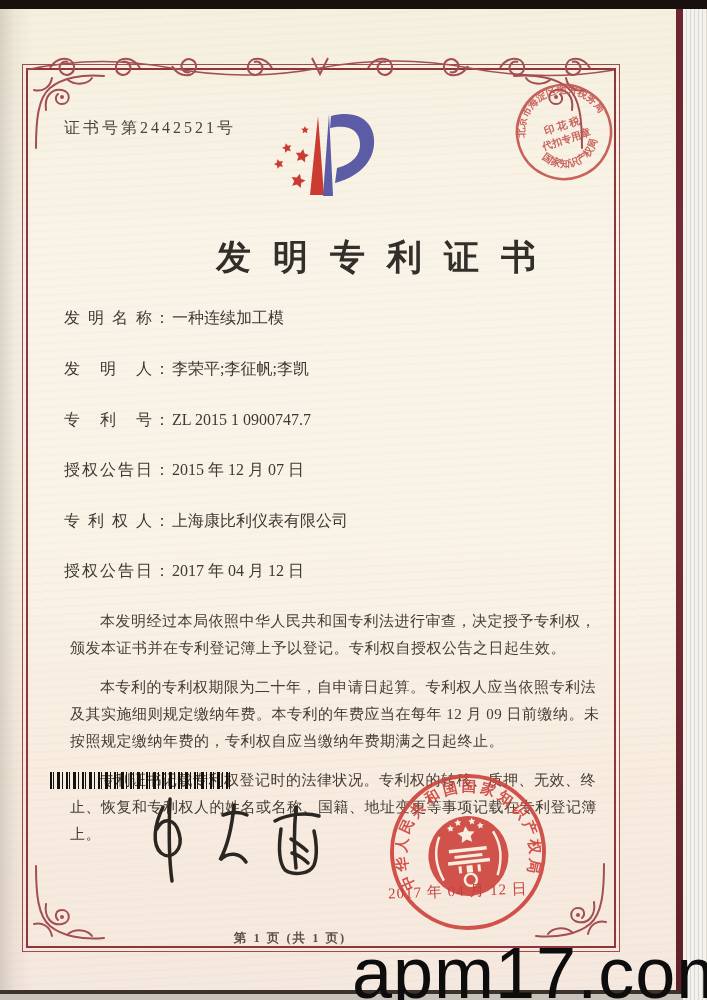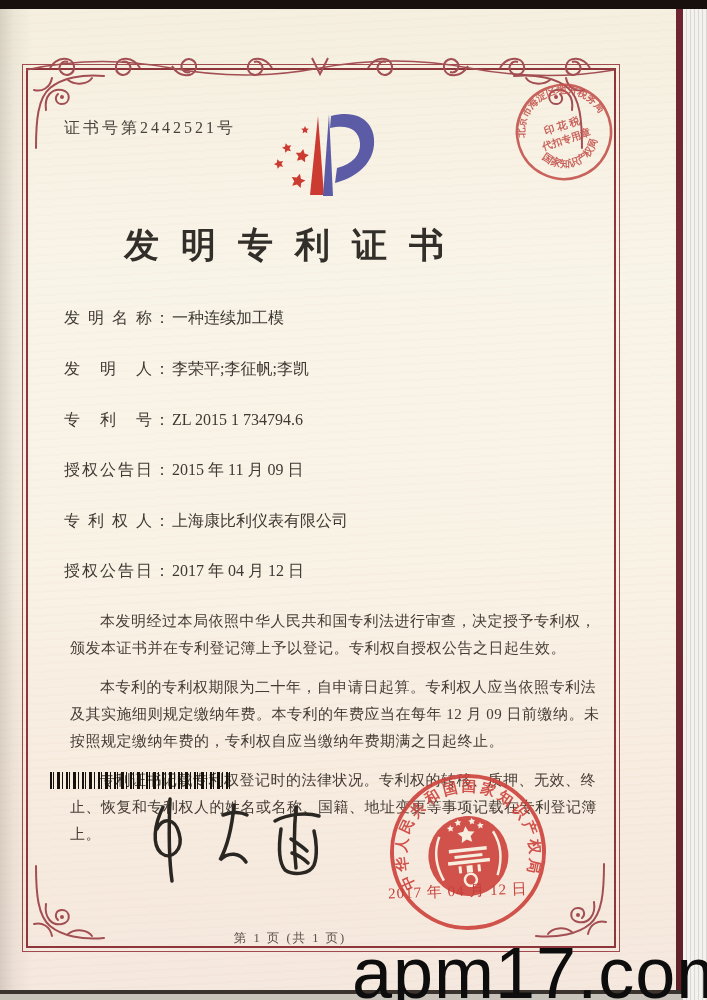--- a/index.html
+++ b/index.html
@@ -25,39 +25,39 @@
       border:1.5px solid #a04a50;}
   .frame-inner{position:absolute;inset:3px;border:2.5px solid #8f363c;}
   .flourish-top{position:absolute;left:22px;top:46px;z-index:2;}
   .corner{position:absolute;z-index:2;}
   .c-tl{left:28px;top:70px;}  .c-tr{left:510px;top:70px;}
   .c-bl{left:28px;top:864px;} .c-br{left:532px;top:862px;}
   
   .cert-no{position:absolute;left:64px;top:118px;z-index:3;font-size:16px;letter-spacing:3px;color:#4a423c;}
   .logo{position:absolute;left:262px;top:98px;z-index:3;}
   .tax-stamp{position:absolute;left:504px;top:72px;z-index:4;transform:rotate(-18deg);opacity:.9;}
-  .title{position:absolute;left:22px;top:222px;width:524px;margin:0;z-index:3;text-align:center;
+  .title{position:absolute;left:22px;top:222px;width:524px;margin:12px;z-index:3;text-align:right;
       font-size:35px;font-weight:700;color:#322e29;letter-spacing:22px;text-indent:22px;}
   .fields{position:absolute;left:64px;top:0;z-index:3;}
   .field-row{position:absolute;left:0;white-space:nowrap;font-size:16px;color:#3e3933;}
   .field-row .lbl{letter-spacing:2px;}
   .f0{top:308px}.f1{top:359px}.f2{top:410px}.f3{top:460px}.f4{top:511px}.f5{top:561px}
   .paras{position:absolute;left:58px;top:596px;width:565px;z-index:3;color:#463c35;}
   .paras p{margin:12px;font-size:15px;line-height:27px;text-indent:2em;letter-spacing:.5px;}
   .barcode{position:absolute;left:50px;top:772px;width:182px;height:17px;z-index:3;
       background:repeating-linear-gradient(90deg,#15110e 0 2px,transparent 2px 3px,#15110e 3px 4px,
       transparent 4px 7px,#15110e 7px 10px,transparent 10px 12px,#15110e 12px 13px,transparent 13px 16px);}
   .signer{position:absolute;left:62px;top:822px;z-index:3;
       font-family:"Liberation Sans","DejaVu Sans",sans-serif;font-size:17px;line-height:28px;color:#2e2a26;}
   .signature{position:absolute;left:135px;top:793px;z-index:4;}
   .office-seal{position:absolute;left:378px;top:762px;z-index:4;transform:rotate(-6deg);opacity:.92;}
   .seal-date{position:absolute;left:388px;top:882px;z-index:4;font-size:15px;letter-spacing:1px;
       color:#c6413b;transform:rotate(-2deg);}
   .footer-page{position:absolute;left:22px;top:930px;width:536px;z-index:3;text-align:center;
-      font-size:12.5px;letter-spacing:2px;color:#5a4f47;}
+      font-size:12.5px;letter-spacing:2px;color:#5a4f47;font-weight:bold;}
   .watermark{position:absolute;left:352px;top:932px;z-index:10;
       font-family:"Liberation Sans","DejaVu Sans",sans-serif;font-size:72px;font-weight:400;
       color:#0d0d0d;letter-spacing:1px;}
   svg text{font-family:"Liberation Serif","DejaVu Serif",serif;}
 </style>
 </head>
 <body>
 
 <svg width="0" height="0" style="position:absolute" aria-hidden="true">
   <defs>
@@ -143,24 +143,24 @@
     <h1 class="title">发明专利证书</h1>
 
     <div class="fields">
       <div class="field-row f0">
         <span class="lbl">发 明 名 称：</span><span class="val">一种连续加工模</span>
       </div>
       <div class="field-row f1">
         <span class="lbl">发　明　人：</span><span class="val">李荣平;李征帆;李凯</span>
       </div>
       <div class="field-row f2">
-        <span class="lbl">专　利　号：</span><span class="val">ZL 2015 1 734794.6</span>
+        <span class="lbl">专　利　号：</span><span class="val">ZL 2015 1 0900747.7</span>
       </div>
       <div class="field-row f3">
-        <span class="lbl">授权公告日：</span><span class="val">2015 年 11 月 09 日</span>
+        <span class="lbl">授权公告日：</span><span class="val">2015 年 12 月 07 日</span>
       </div>
       <div class="field-row f4">
         <span class="lbl">专 利 权 人：</span><span class="val">上海康比利仪表有限公司</span>
       </div>
       <div class="field-row f5">
         <span class="lbl">授权公告日：</span><span class="val">2017 年 04 月 12 日</span>
       </div>
     </div>
 
     <div class="paras">

